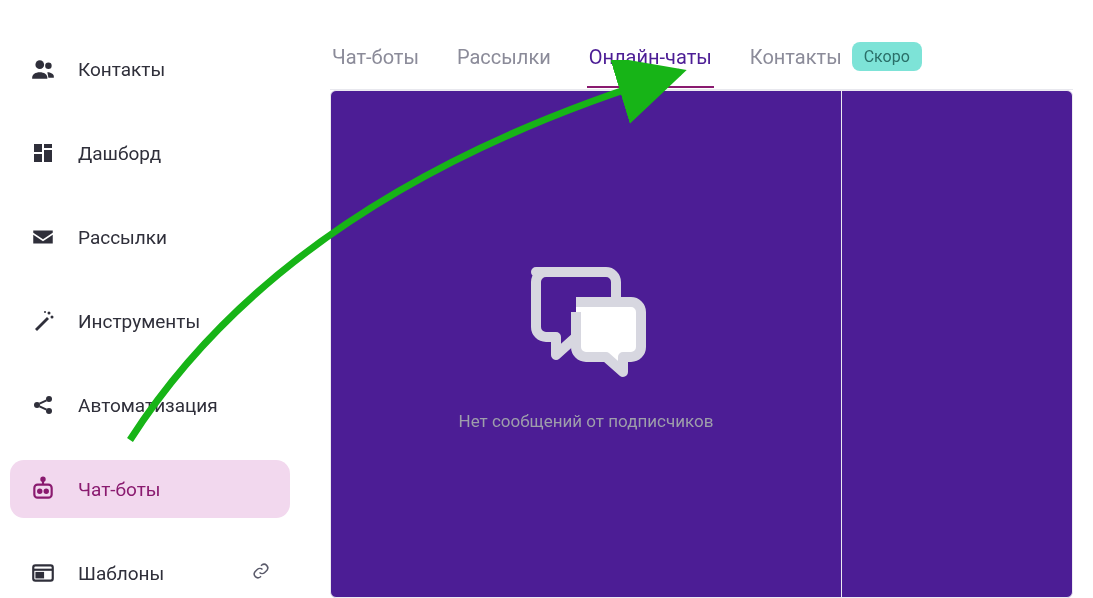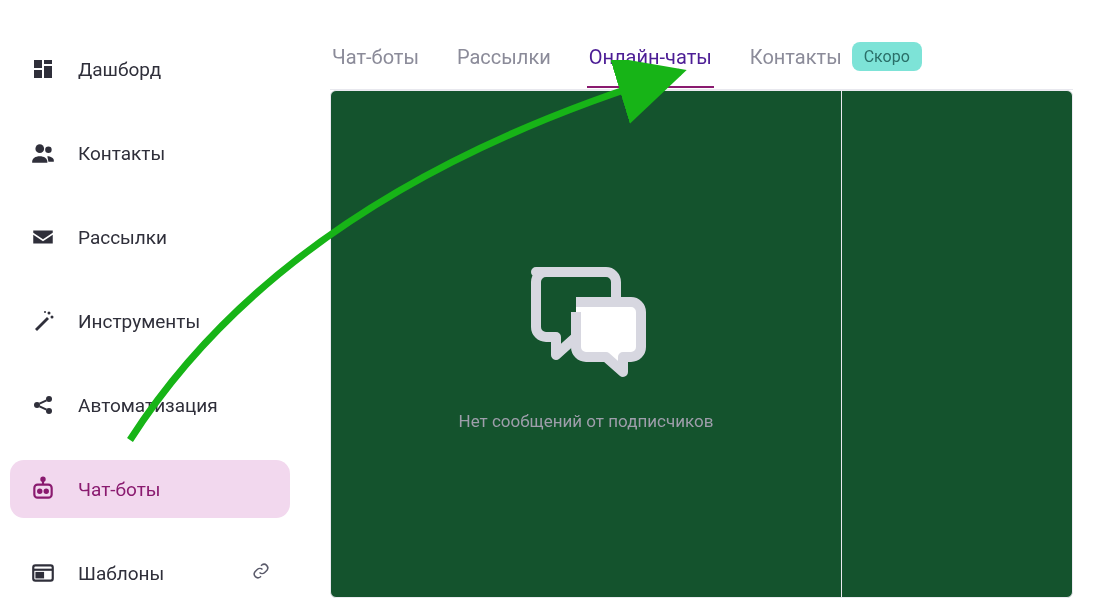--- a/index.html
+++ b/index.html
@@ -92,21 +92,21 @@
     font-size: 16px;
     padding: 5px 12px;
     border-radius: 8px;
   }
 
   .content {
     flex: 1;
     display: flex;
     border: 1px solid #eceaf1;
     border-radius: 6px;
-    background: #14532d;
+    background: #4c1d95;
     overflow: hidden;
   }
   .content-left {
     flex: 1;
     display: flex;
     flex-direction: column;
     align-items: center;
     justify-content: center;
     border-right: 1px solid #eceaf1;
     padding: 40px 20px;
@@ -123,43 +123,43 @@
   .annotation-arrow {
     position: absolute;
     pointer-events: none;
   }
 </style>
 </head>
 <body>
 
 <div class="layout">
   <nav class="sidebar">
+
+    <div class="sidebar-item">
+      <span class="icon">
+        <svg width="26" height="26" viewBox="0 0 24 24" fill="currentColor">
+            <circle cx="9" cy="8" r="4"></circle>
+            <circle cx="17" cy="9" r="3"></circle>
+            <path d="M2 20c0-3 3-5 7-5s7 2 7 5v1H2z"></path>
+            <path d="M16 15c3 0 6 1.5 6 4v1h-5"></path>
+          </svg>
+      </span>
+      <span class="label">Контакты</span>
+    </div>
 
     <div class="sidebar-item">
       <span class="icon">
         <svg width="24" height="24" viewBox="0 0 24 24" fill="currentColor">
             <rect x="3" y="3" width="8" height="8"></rect>
             <rect x="13" y="3" width="8" height="4"></rect>
             <rect x="13" y="9" width="8" height="12"></rect>
             <rect x="3" y="13" width="8" height="8"></rect>
           </svg>
       </span>
       <span class="label">Дашборд</span>
-    </div>
-
-    <div class="sidebar-item">
-      <span class="icon">
-        <svg width="26" height="26" viewBox="0 0 24 24" fill="currentColor">
-            <circle cx="9" cy="8" r="4"></circle>
-            <circle cx="17" cy="9" r="3"></circle>
-            <path d="M2 20c0-3 3-5 7-5s7 2 7 5v1H2z"></path>
-            <path d="M16 15c3 0 6 1.5 6 4v1h-5"></path>
-          </svg>
-      </span>
-      <span class="label">Контакты</span>
     </div>
 
     <div class="sidebar-item">
       <span class="icon">
         <svg width="26" height="26" viewBox="0 0 24 24" fill="currentColor">
             <path d="M3 6h18v2l-9 6L3 8V6z"></path>
             <path d="M3 10l9 6 9-6v8H3z"></path>
           </svg>
       </span>
       <span class="label">Рассылки</span>

